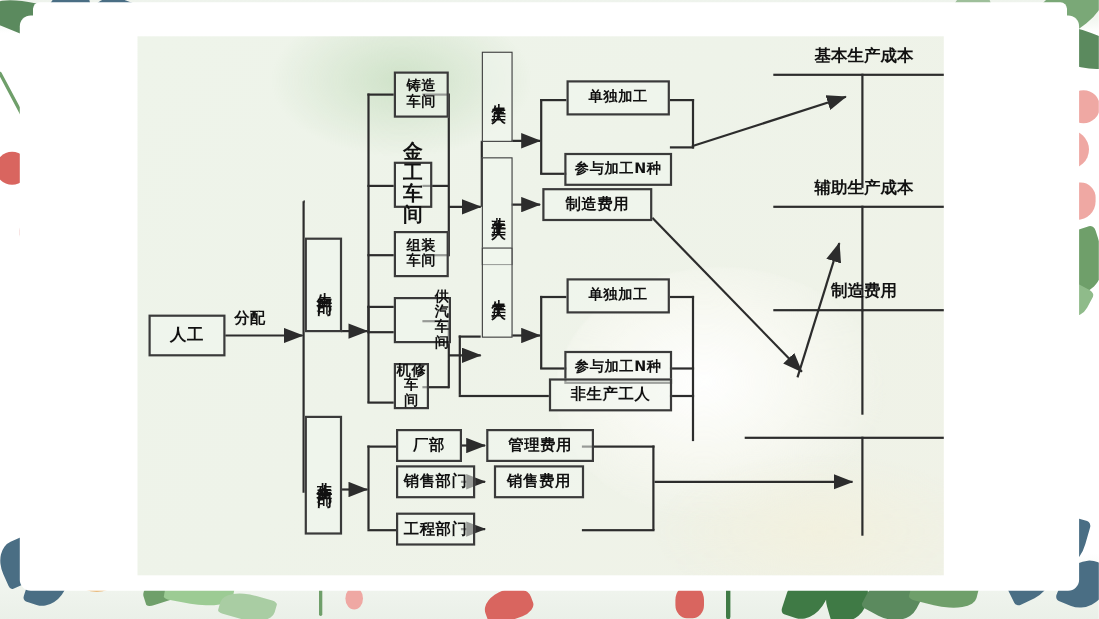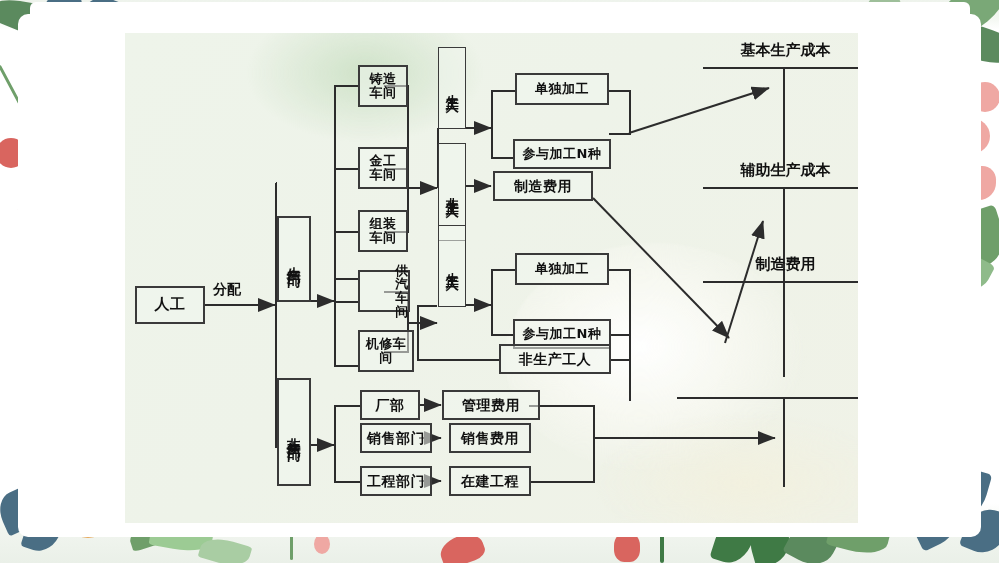--- a/index.html
+++ b/index.html
@@ -214,34 +214,34 @@
       <span>生产部门</span>
     </div>
     <div class="node v" style="left:152px;top:345px;width:34px;height:108px;font-size:14px;">
       <span>非生产部门</span>
     </div>
 
     <div class="node" style="left:233px;top:32px;width:50px;height:42px;font-size:13px;flex-direction:column;">
       <span>铸造</span>
       <span>车间</span>
     </div>
-    <div class="node" style="left:233px;top:114px;width:50px;height:42px;font-size:13px;flex-direction:column;">
+    <div class="node" style="left:233px;top:114px;width:35px;height:42px;font-size:18px;flex-direction:column;">
       <span>金工</span>
       <span>车间</span>
     </div>
     <div class="node" style="left:233px;top:177px;width:50px;height:42px;font-size:13px;flex-direction:column;">
       <span>组装</span>
       <span>车间</span>
     </div>
 
     <div class="node" style="left:233px;top:237px;width:52px;height:42px;font-size:13px;flex-direction:column;padding-left:36px;">
       <span>供汽车</span>
       <span>间</span>
     </div>
-    <div class="node" style="left:233px;top:297px;width:56px;height:42px;font-size:13px;flex-direction:column;">
+    <div class="node" style="left:233px;top:297px;width:32px;height:42px;font-size:13px;flex-direction:column;">
       <span>机修车</span>
       <span>间</span>
     </div>
 
     <div class="node v thin" style="left:313px;top:14px;width:28px;height:82px;font-size:13px;">
       <span>生产工人</span>
     </div>
     <div class="node v thin" style="left:313px;top:110px;width:28px;height:98px;font-size:13px;">
       <span>非生产工人</span>
     </div>
@@ -277,23 +277,20 @@
       <span>管理费用</span>
     </div>
     <div class="node" style="left:235px;top:390px;width:72px;height:30px;font-size:14px;text-align:center;">
       <span>销售部门</span>
     </div>
     <div class="node" style="left:324px;top:390px;width:82px;height:30px;font-size:14px;">
       <span>销售费用</span>
     </div>
     <div class="node" style="left:235px;top:433px;width:72px;height:30px;font-size:14px;">
       <span>工程部门</span>
-    </div>
-    <div class="node" style="left:324px;top:433px;width:82px;height:30px;font-size:14px;">
-      <span>在建工程</span>
     </div>
 
     <div class="acct" style="left:578px;top:128px;width:165px;height:122px;">
       <div class="ttl" style="font-size:15px;">辅助生产成本</div>
       <div class="bar" style="top:26px;width:165px;"></div>
       <div class="stem2" style="left:80px;top:26px;height:96px;"></div>
     </div>
 
     <div class="acct" style="left:578px;top:8px;width:165px;height:130px;">
       <div class="ttl" style="font-size:15px;">基本生产成本</div>

